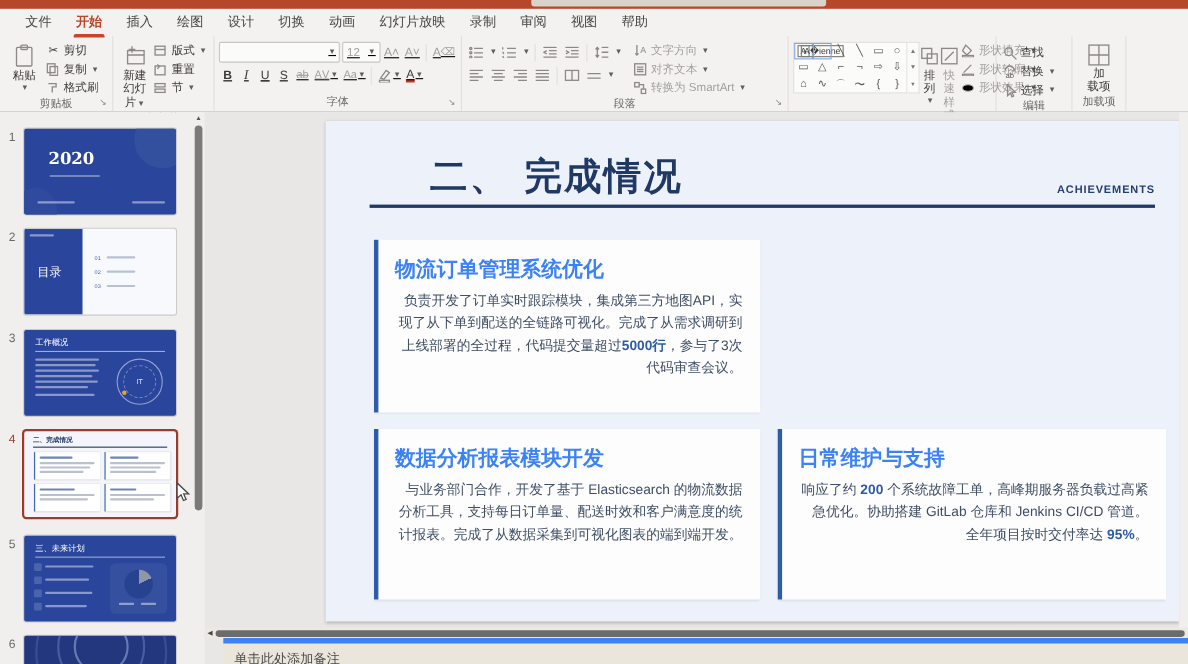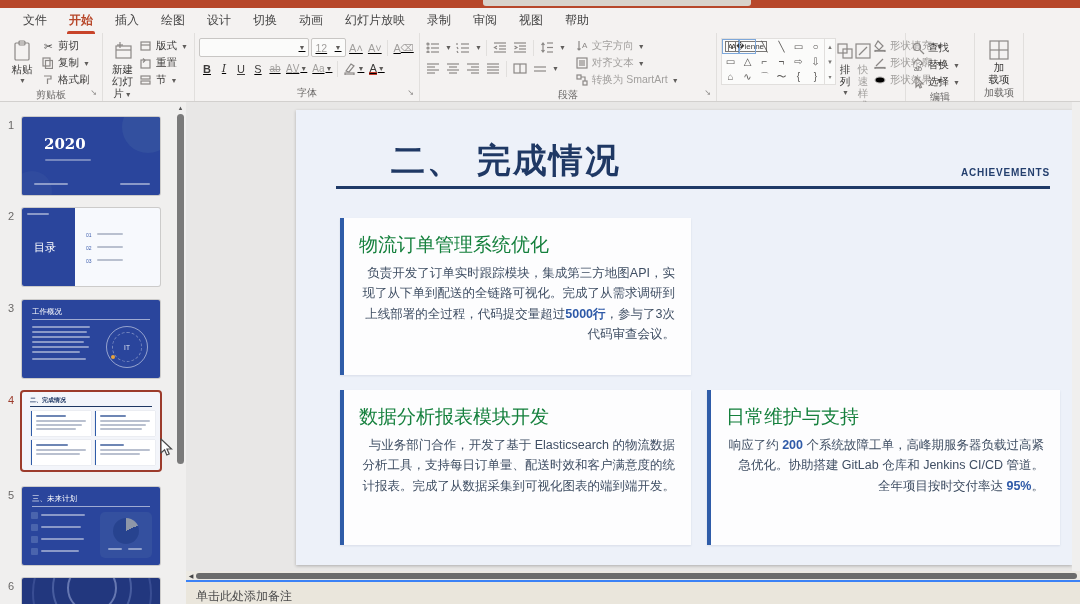--- a/index.html
+++ b/index.html
@@ -146,32 +146,32 @@
   .edge-strip { position:absolute; right:0; top:0; width:8px; height:469px; background:#f0efee; }
 
   .slide-title { position:absolute; left:95px; top:28px; color:#1f3864; font-size:34px;
     font-weight:600; font-family:"DejaVu Serif","Liberation Serif",serif; letter-spacing:2px; }
   .slide-sub { position:absolute; right:22px; top:57px; color:#243f6e; font-size:10px;
     font-weight:bold; letter-spacing:0.8px; }
   .slide-rule { position:absolute; left:40px; right:22px; top:76px; height:3px; background:#1f3a68; }
 
   .card { position:absolute; background:#fdfdfe; border-left:4px solid #2f5ca8;
     box-shadow:0 1px 2px rgba(30,50,90,.10); padding:14px 16px 0 15px; }
-  .card-title { color:#15803d; font-size:19px; font-weight:normal;
+  .card-title { color:#3b82f6; font-size:19px; font-weight:bold;
     font-family:"DejaVu Serif","Liberation Serif",serif; margin-bottom:5px; }
   .card-body { color:#3f4e63; font-size:12.5px; line-height:1.62;text-align:right; }
   .card-body .em { color:#2f5aa8; font-weight:bold; }
 
   
   .hscroll { position:absolute; left:186px; right:0; top:571px; height:9px; background:#ece9e2;
     display:flex; align-items:center; }
   .hscroll .harrow { width:10px; font-size:6px; color:#444; text-align:center; }
   .hscroll .hthumb { height:6px; flex:1; margin-right:3px; background:#6b6b6b; border-radius:3px; }
-  .notes { position:absolute; left:186px; right:0; top:580px; height:24px; background:#eae6dc;
-    border-top:2px solid #3b82f6; font-size:12px; color:#4a4a4a; padding:6px 0 0 10px; }
+  .notes { position:absolute; left:203px; right:0; top:580px; height:24px; background:#eae6dc;
+    border-top:5px solid #3b82f6; font-size:12px; color:#4a4a4a; padding:6px 0 0 10px; }
 
   .cursor { position:absolute; left:160px; top:438px; z-index:50; }
 </style>
 </head>
 <body>
 
 <div class="app">
 
   <div class="titlebar">
     <div class="search-notch"></div>

